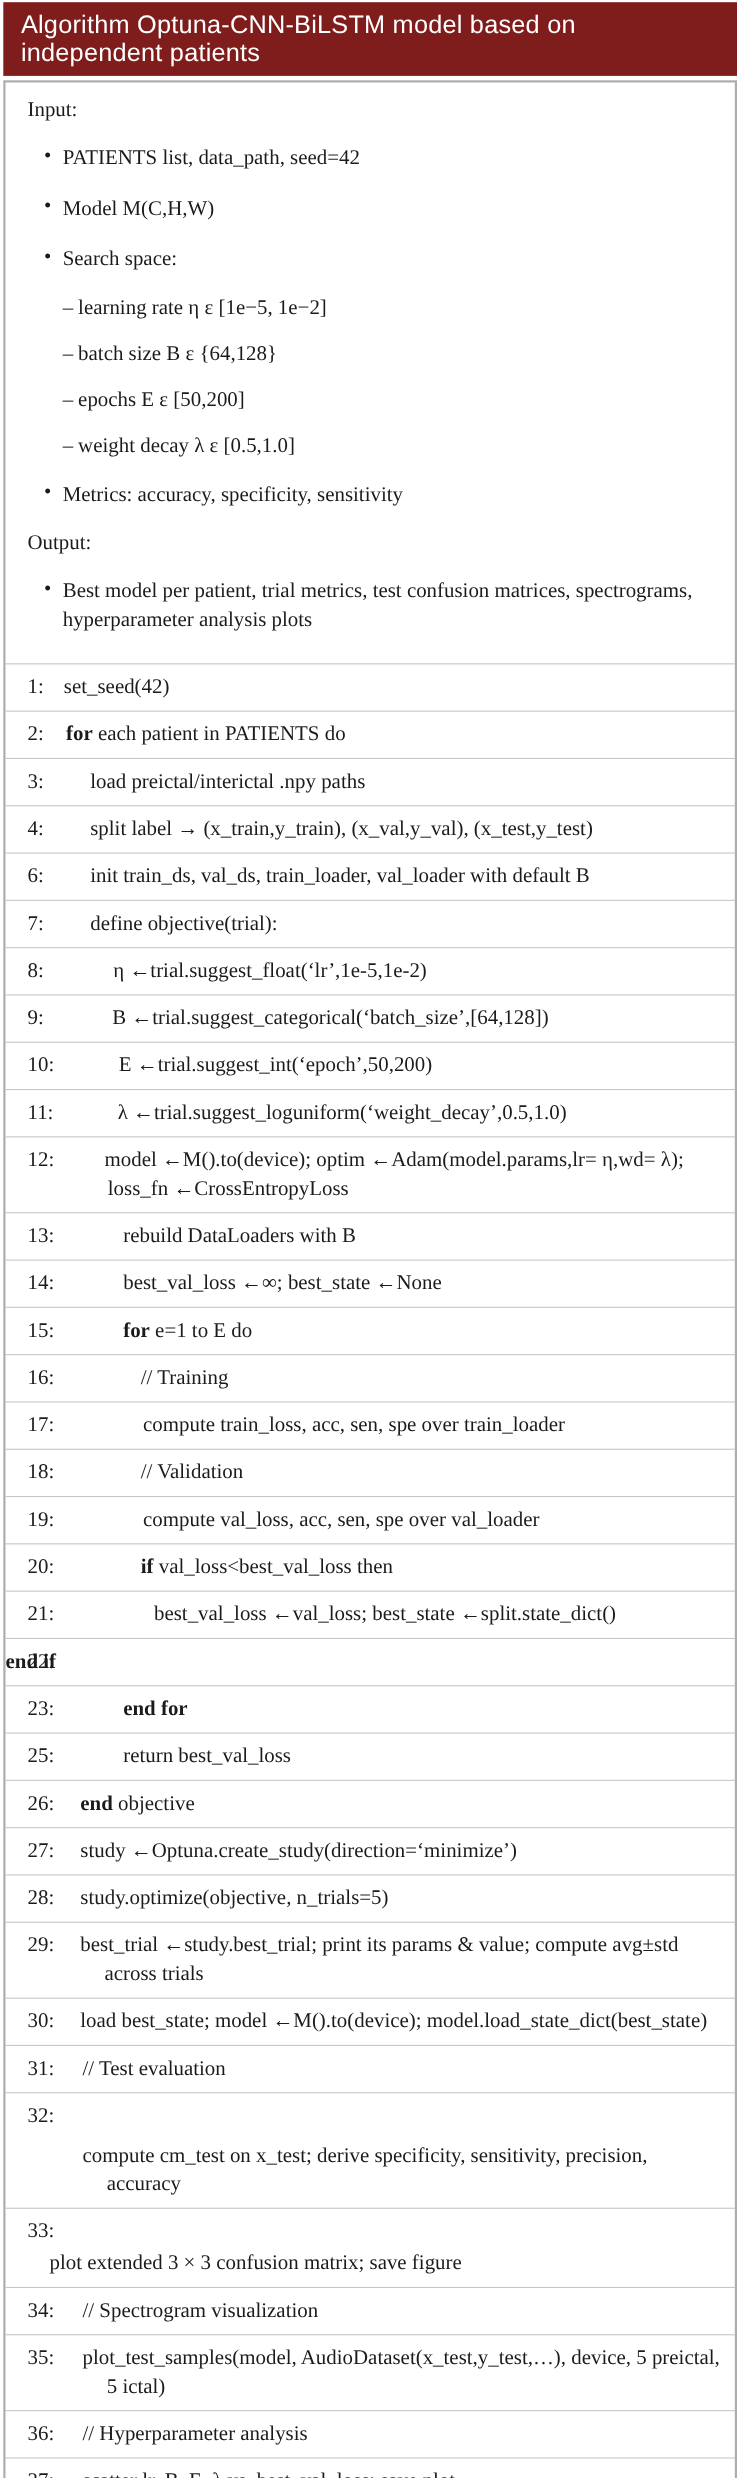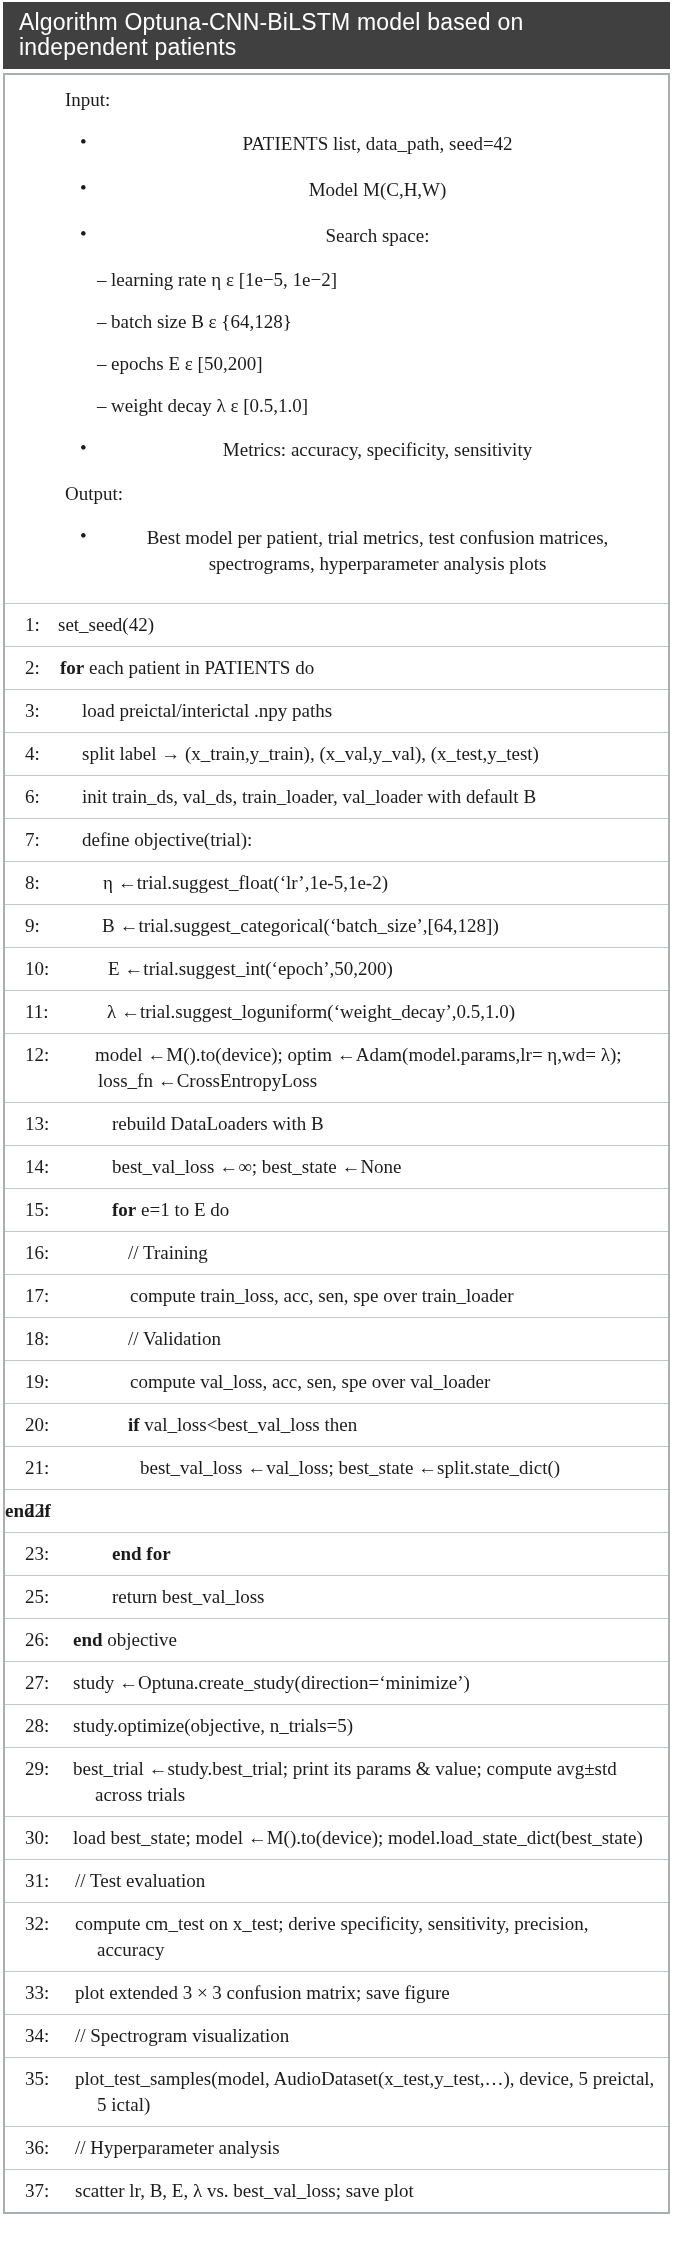--- a/index.html
+++ b/index.html
@@ -1,30 +1,30 @@
 <!DOCTYPE html>
 <html><head>
 <meta charset="utf-8">
 <style>
   html,body{margin:0;padding:0;background:#ffffff;}
   .page{width:673px;height:2253px;background:#ffffff;position:relative;
         font-family:"Liberation Serif", "DejaVu Serif", serif;color:#1b1b1b;}
   .algo{position:absolute;left:3px;top:2px;width:667px;}
-  .algo-header{background:#404040;color:#ffffff;
+  .algo-header{background:#7f1d1d;color:#ffffff;
         font-family:"Liberation Sans", sans-serif;
         font-size:23px;line-height:25px;font-weight:500;
         padding:8px 14px 9px 16px;letter-spacing:0.2px;}
   .algo-body{margin-top:4px;border:2px solid #a9aeb1;background:#ffffff;}
-  .io-section{padding:14px 10px 6px 0;margin-left:40px;}
+  .io-section{padding:14px 10px 6px 0;}
   .io-line{font-size:19px;line-height:22px;margin-bottom:20px;}
   .io-label{padding-left:20px;}
   .io-item{position:relative;}
   .io-item .marker{position:absolute;}
   .io-item.lvl1 .marker{left:35px;}
-  .io-item.lvl1 .txt{display:block;padding-left:52px;text-align:center;}
+  .io-item.lvl1 .txt{display:block;padding-left:52px;}
   .io-item.lvl2 .marker{left:52px;}
   .io-item.lvl2 .txt{display:block;padding-left:66px;}
   .io-item.lvl1 .txt{line-height:26px;}
   .rows{border-top:1px solid #c3c7c9;}
   .row{position:relative;min-height:42px;box-sizing:border-box;
        padding:8px 12px 8px 0;border-bottom:1px solid #c3c7c9;
        font-size:19px;}
   .row:last-child{border-bottom:none;}
   .row .num{position:absolute;left:20px;top:8px;line-height:26px;}
   .row .content{display:block;line-height:26px;}
@@ -193,25 +193,25 @@
           <div class="row">
             <span class="num">30:</span>
             <span class="content" style="padding-left: 68px; text-indent: 0px;"><span>load best_state; model ←M().to(device); model.load_state_dict(best_state)</span></span>
           </div>
           <div class="row">
             <span class="num">31:</span>
             <span class="content" style="padding-left: 70px; text-indent: 0px;"><span>// Test evaluation</span></span>
           </div>
           <div class="row">
             <span class="num">32:</span>
-            <span class="content" style="padding-left: 92px; text-indent: -22px;"><span>compute cm_test on x_test; derive specificity, sensitivity, precision, accuracy</span></span>
+            <span class="content" style="padding-left: 92px; text-indent: -22px; margin-top: 36px;"><span>compute cm_test on x_test; derive specificity, sensitivity, precision, accuracy</span></span>
           </div>
           <div class="row">
             <span class="num">33:</span>
-            <span class="content" style="padding-left: 70px; text-indent: 0px;"><span>plot extended 3 × 3 confusion matrix; save figure</span></span>
+            <span class="content" style="padding-left: 40px; text-indent: 0px; margin-top: 29px;"><span>plot extended 3 × 3 confusion matrix; save figure</span></span>
           </div>
           <div class="row">
             <span class="num">34:</span>
             <span class="content" style="padding-left: 70px; text-indent: 0px;"><span>// Spectrogram visualization</span></span>
           </div>
           <div class="row">
             <span class="num">35:</span>
             <span class="content" style="padding-left: 92px; text-indent: -22px;"><span>plot_test_samples(model, AudioDataset(x_test,y_test,…), device, 5 preictal, 5 ictal)</span></span>
           </div>
           <div class="row">

